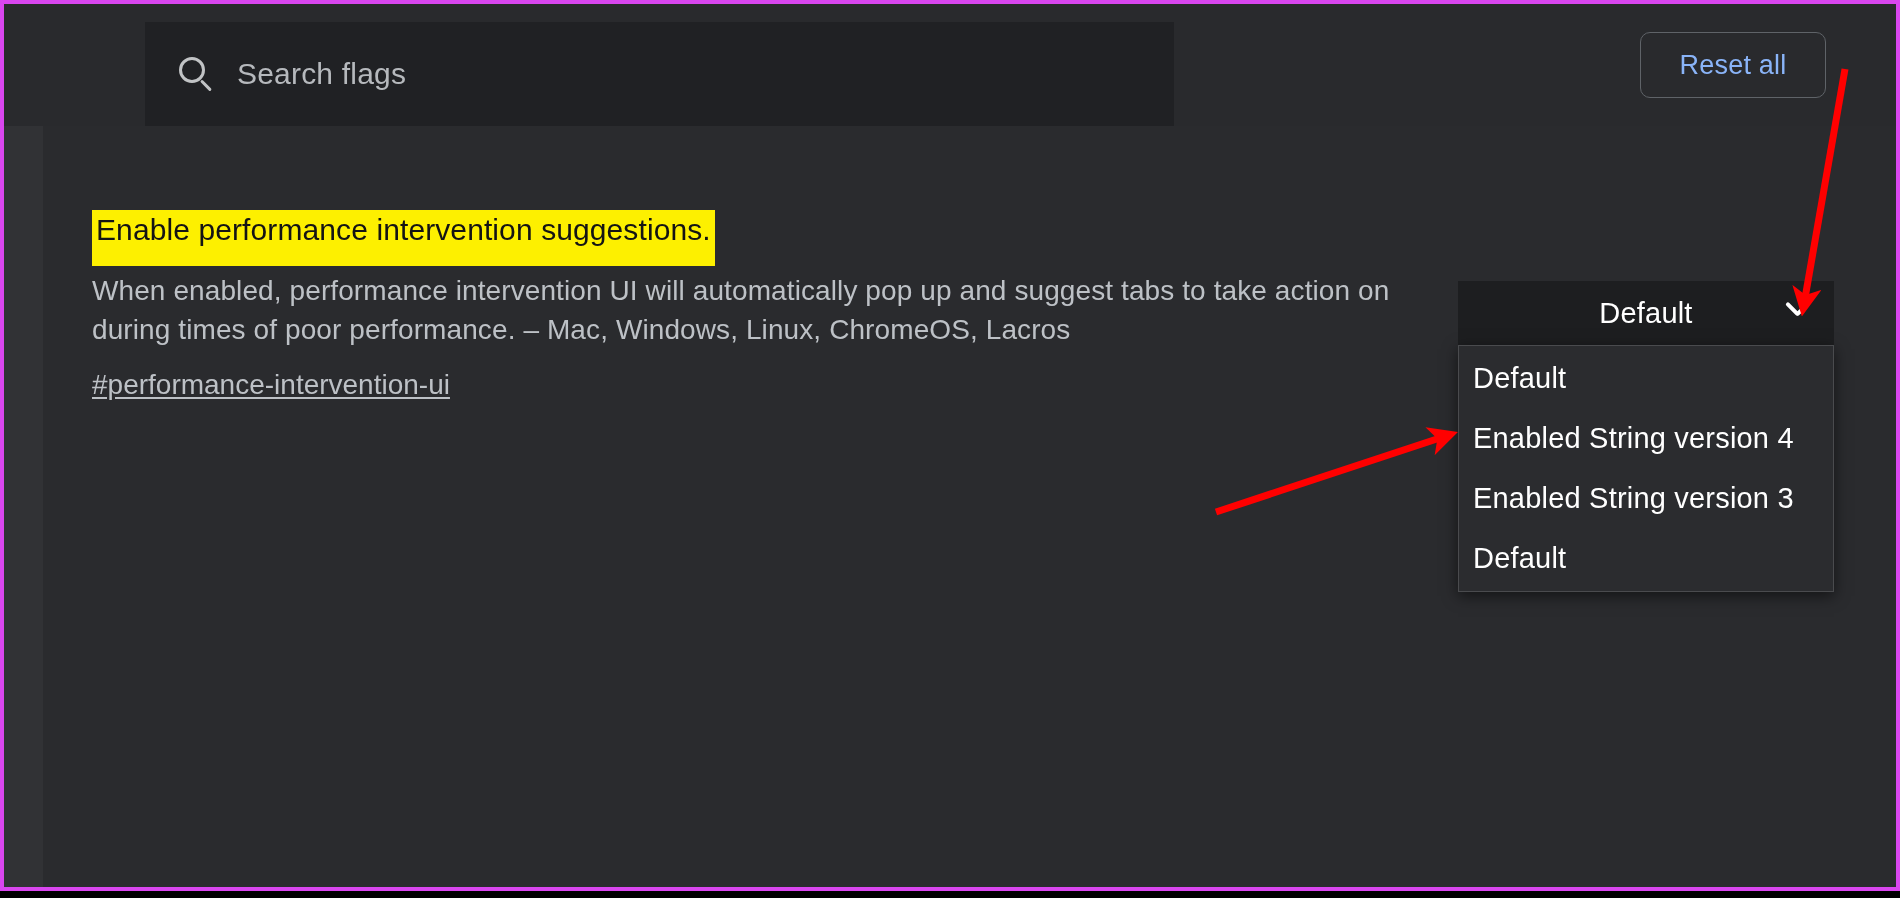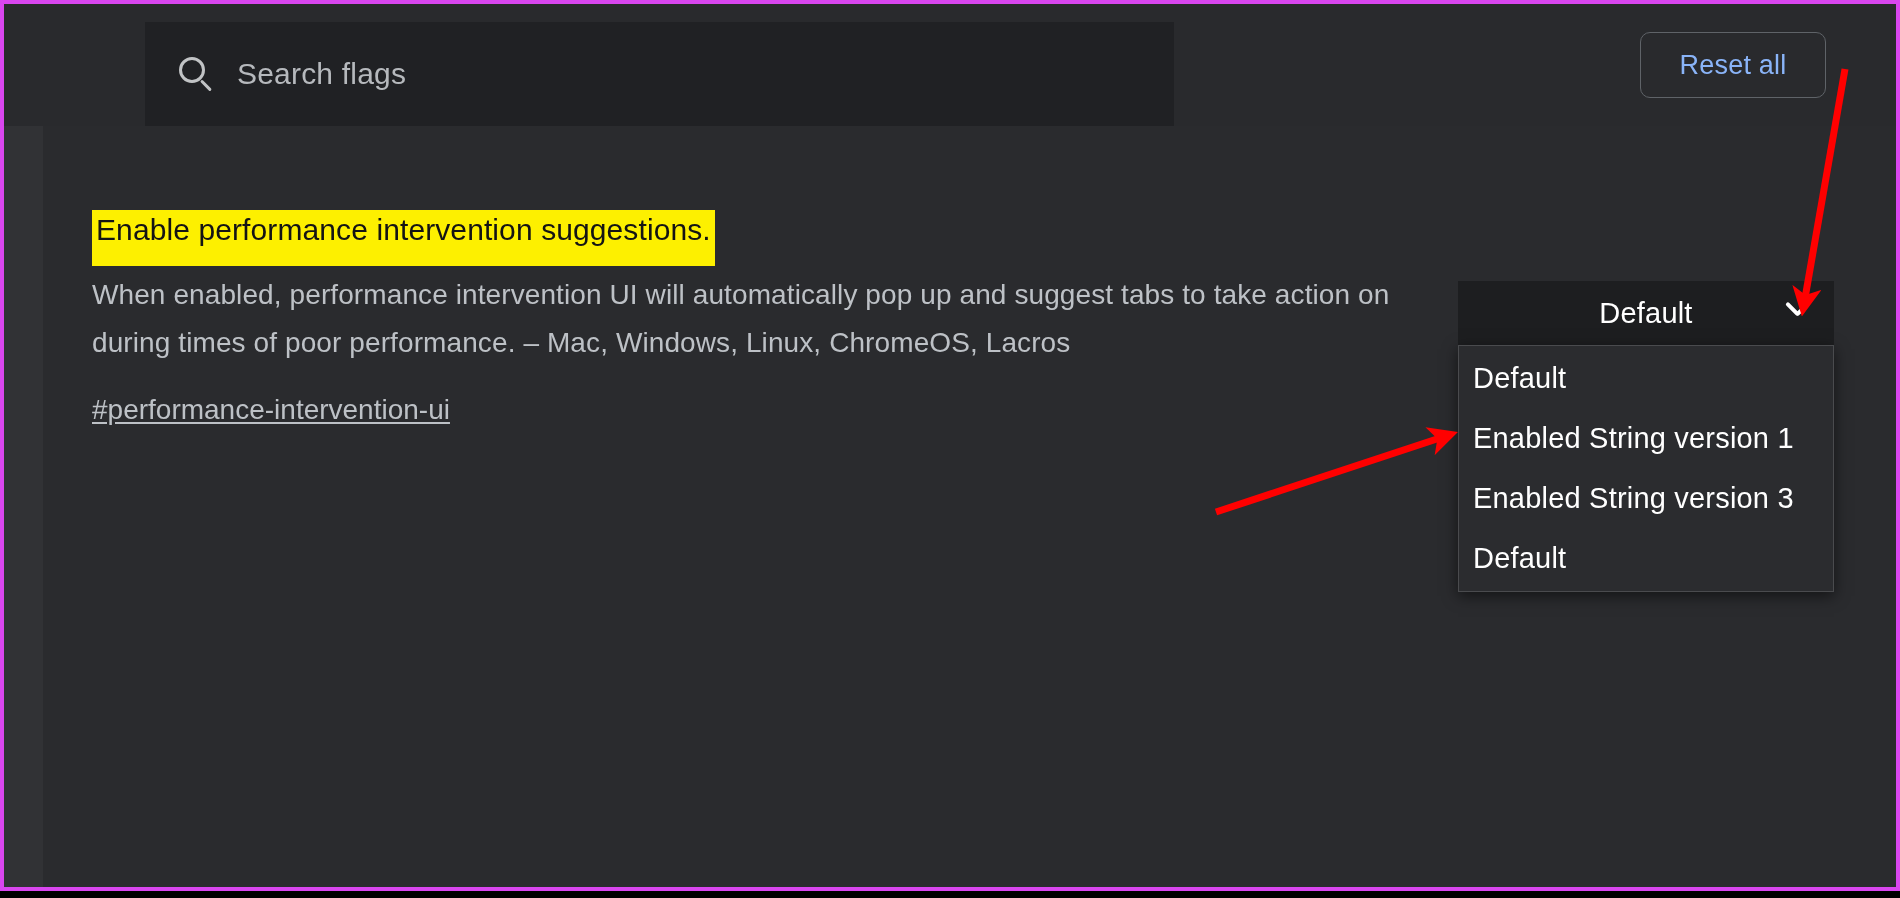--- a/index.html
+++ b/index.html
@@ -142,28 +142,28 @@
     font-weight: 400;
     letter-spacing: .1px;
     box-decoration-break: clone;
     -webkit-box-decoration-break: clone;
   }
 
   .flag-description {
     margin-top: 22px;
     color: #bdc1c6;
     font-size: 28px;
-    line-height: 48px;
+    line-height: 39px;
     letter-spacing: .1px;
     max-width: 1330px;
   }
 
   .flag-permalink {
     display: inline-block;
-    margin-top: 19px;
+    margin-top: 12px;
     color: #bdc1c6;
     font-size: 28px;
     line-height: 48px;
     text-decoration: underline;
     text-underline-offset: 3px;
     cursor: pointer;
   }
 
   
   .select-wrap {
@@ -283,21 +283,21 @@
 
     <div class="select-wrap">
 
       <div class="select-control">
         <span class="select-value">Default</span>
         <span class="chevron-down-icon"></span>
       </div>
 
       <div class="dropdown-list">
         <div class="dropdown-option">Default</div>
-        <div class="dropdown-option">Enabled String version 1</div>
+        <div class="dropdown-option">Enabled String version 4</div>
         <div class="dropdown-option">Enabled String version 3</div>
         <div class="dropdown-option">Default</div>
       </div>
     </div>
   </div>
 
   <svg class="annotation-layer" viewBox="0 0 1892 890" width="1892" height="890">
     <defs>
       <marker id="redhead" markerWidth="4.2" markerHeight="4.2" refX="2.4" refY="2.1" orient="auto">
         <path d="M0,0 L4.2,2.1 L0,4.2 L1.1,2.1 z" fill="#ff0000"></path>

